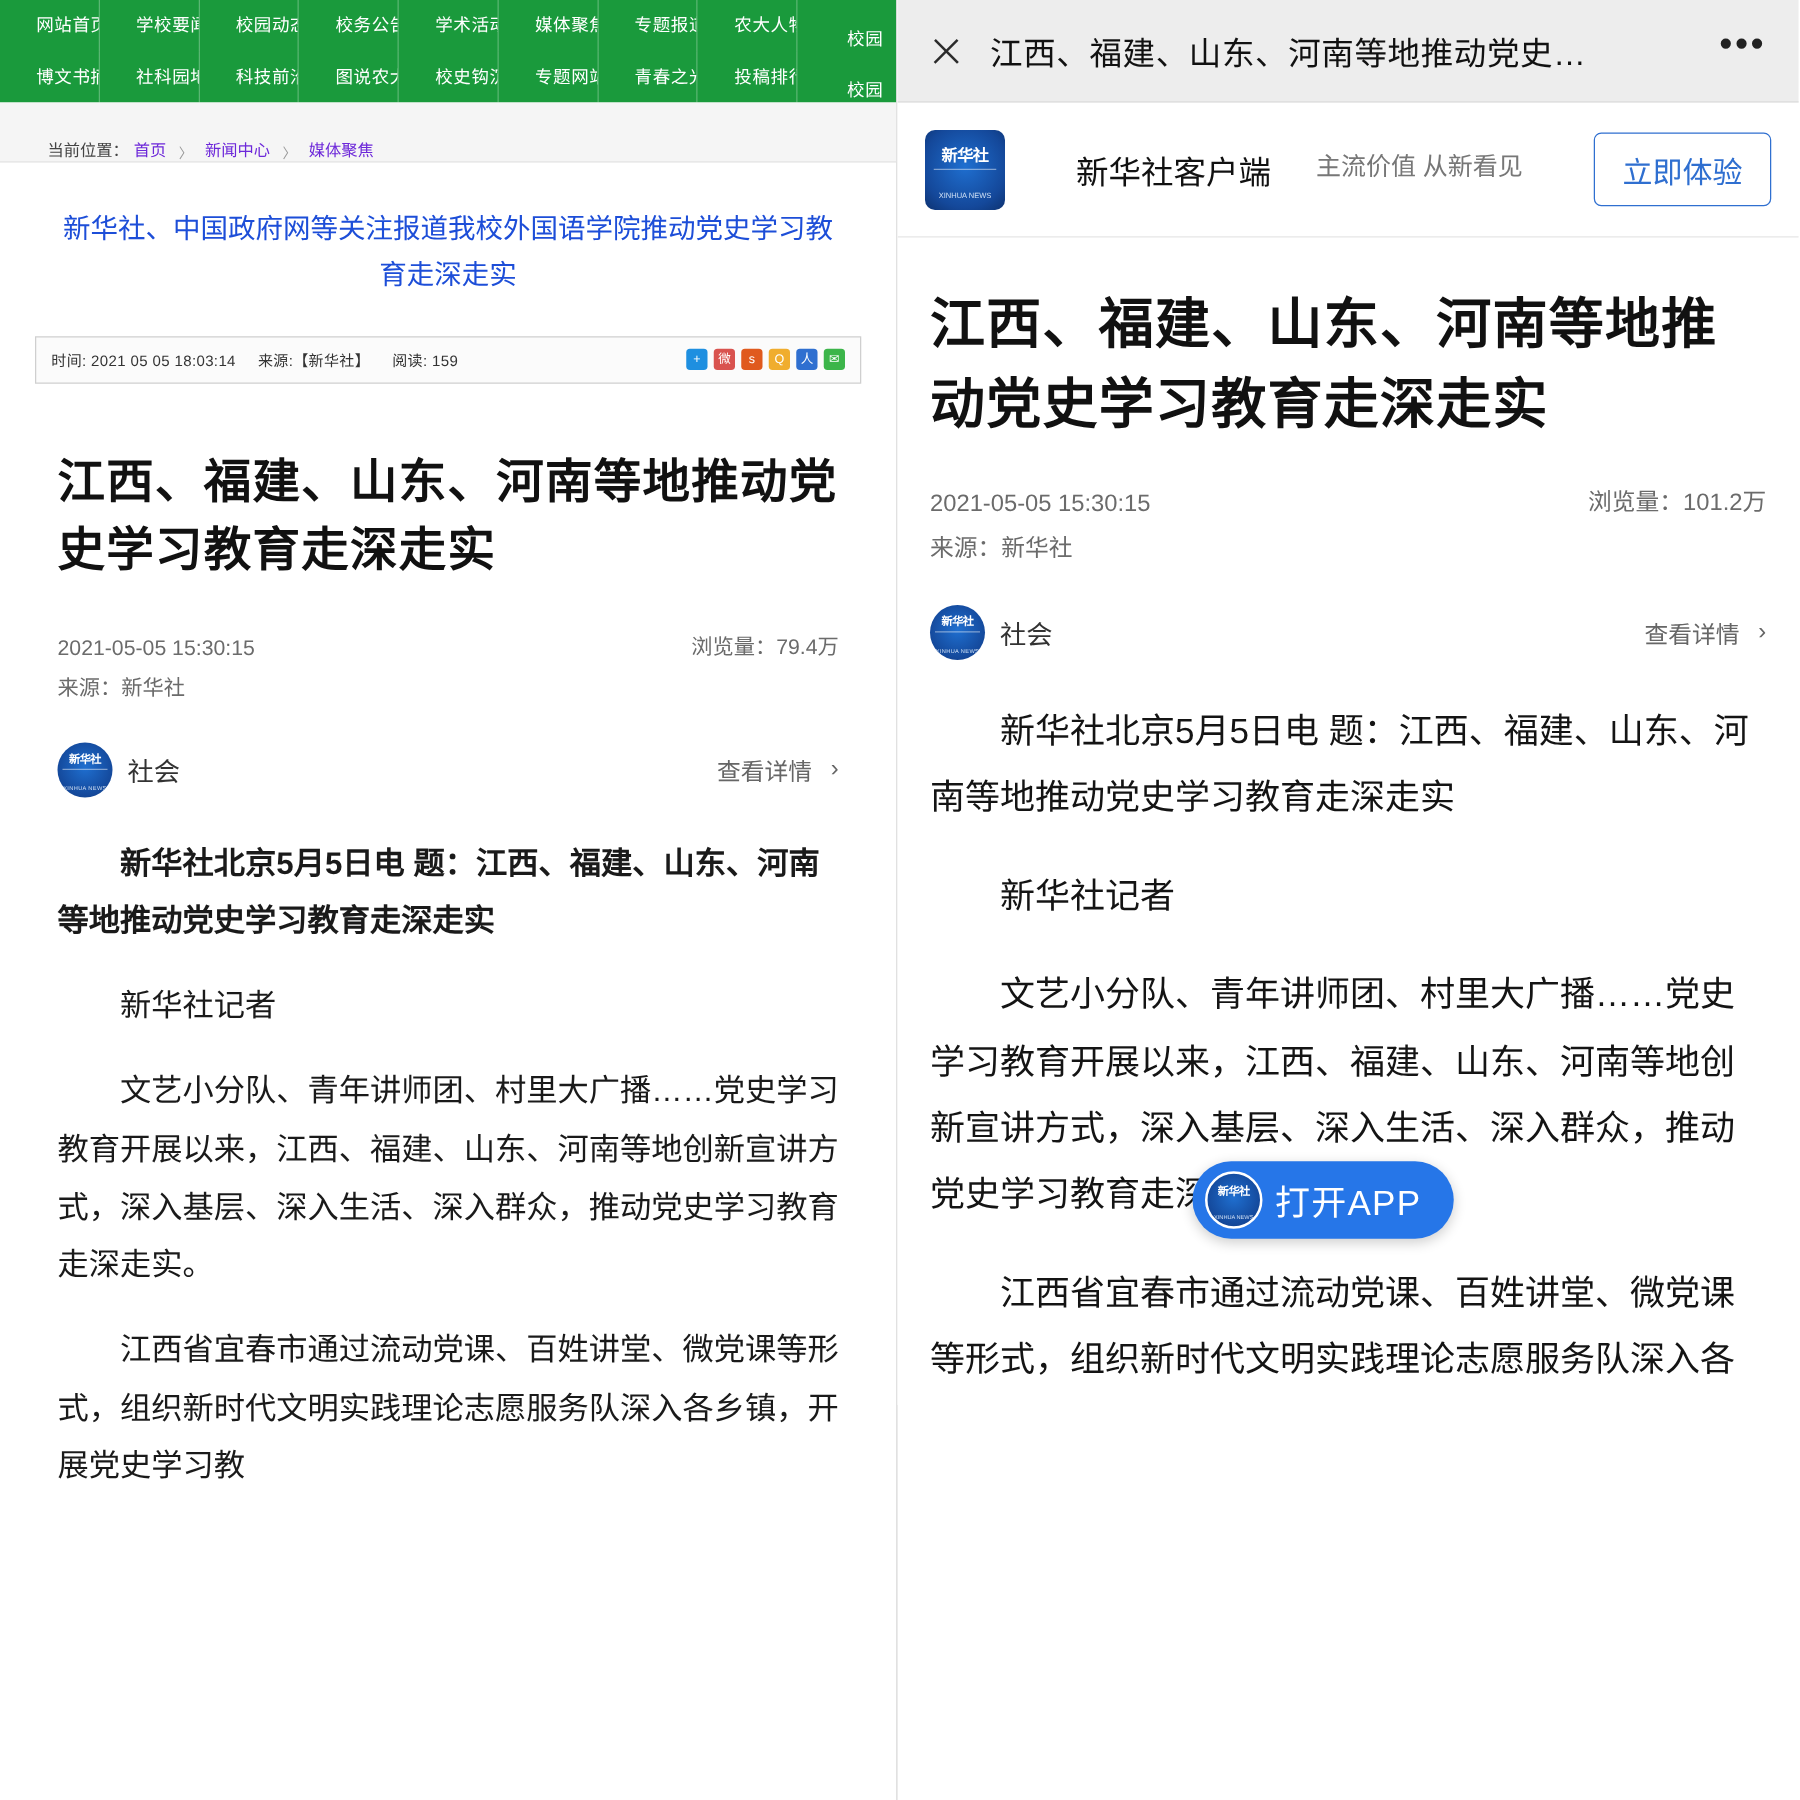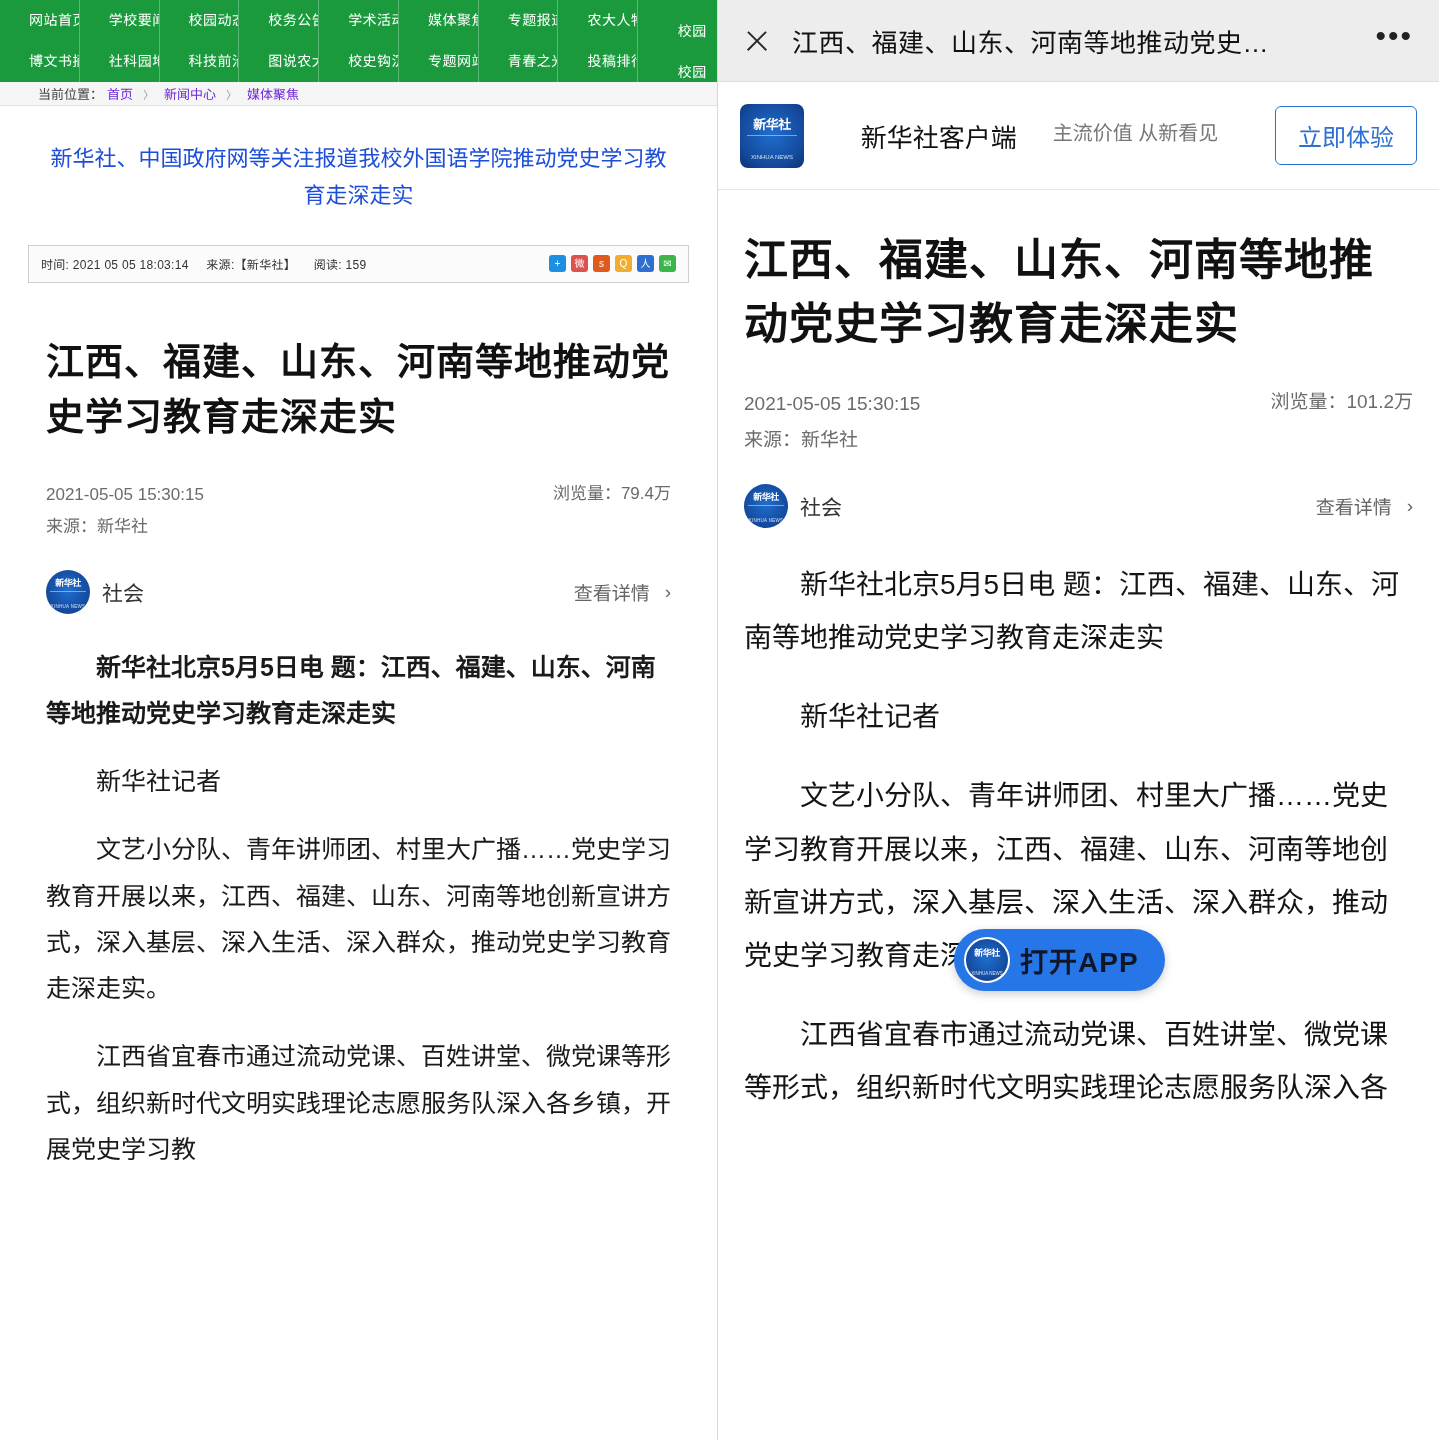--- a/index.html
+++ b/index.html
@@ -25,22 +25,22 @@
   .nav-item {
     flex: 1 1 0; text-align: center; color: #ffffff; font-size: 14px;
     letter-spacing: 0.5px; white-space: nowrap; line-height: 41px;
     border-right: 1px solid rgba(255,255,255,0.28);
     overflow: hidden;
     padding-left: 29px;
   }
   .nav-item:last-child { border-right: none; margin-top: 22px; }
 
   .breadcrumb-bar {
-    height: 24px; background: #f5f5f5; border-bottom: 1px solid #e3e3e3;
-    display: flex; align-items: center; padding-left: 38px;
+    height: 48px; background: #f5f5f5; border-bottom: 1px solid #e3e3e3;
+    display: flex; align-items: flex-end; padding-left: 38px;
     font-size: 13px; color: #555;
   }
   .breadcrumb-bar .bc-label { color: #444; }
   .breadcrumb-bar .bc-link { color: #6d28d9; margin: 0 4px; }
   .breadcrumb-bar .bc-sep { color: #999; margin: 0 6px; font-size: 11px; }
 
   .page-title {
     padding: 34px 40px 10px 40px;
     font-size: 22px; color: #1d4ed8; text-align: center;
     line-height: 1.7; font-weight: 400;
@@ -162,21 +162,21 @@
     position: relative; overflow: hidden; flex: none; border: 2px solid #fff;
   }
   .open-app-float .mini-logo .xh-top {
     position: absolute; top: 7px; left: 0; right: 0; text-align: center;
     color: #fff; font-size: 9px; font-weight: bold; letter-spacing: -0.5px;
   }
   .open-app-float .mini-logo .xh-bot {
     position: absolute; bottom: 5px; left: 0; right: 0; text-align: center;
     color: #cfe0f5; font-size: 4.5px;
   }
-  .open-app-float .oa-text { color: #0f172a; font-size: 28px; font-weight: bold; letter-spacing: 1px; }
+  .open-app-float .oa-text { color: #ffffff; font-size: 28px; font-weight: normal; letter-spacing: 1px; }
 
   .r-headline {
     font-size: 44px; font-weight: bold; color: #111; line-height: 1.45;
     padding: 38px 26px 0 26px; letter-spacing: 1px;
   }
   .r-info {
     padding: 30px 26px 0 26px; display: flex; justify-content: space-between;
     font-size: 19px; color: #6b6b6b;
   }
   .r-info .left-col { line-height: 1.9; }

